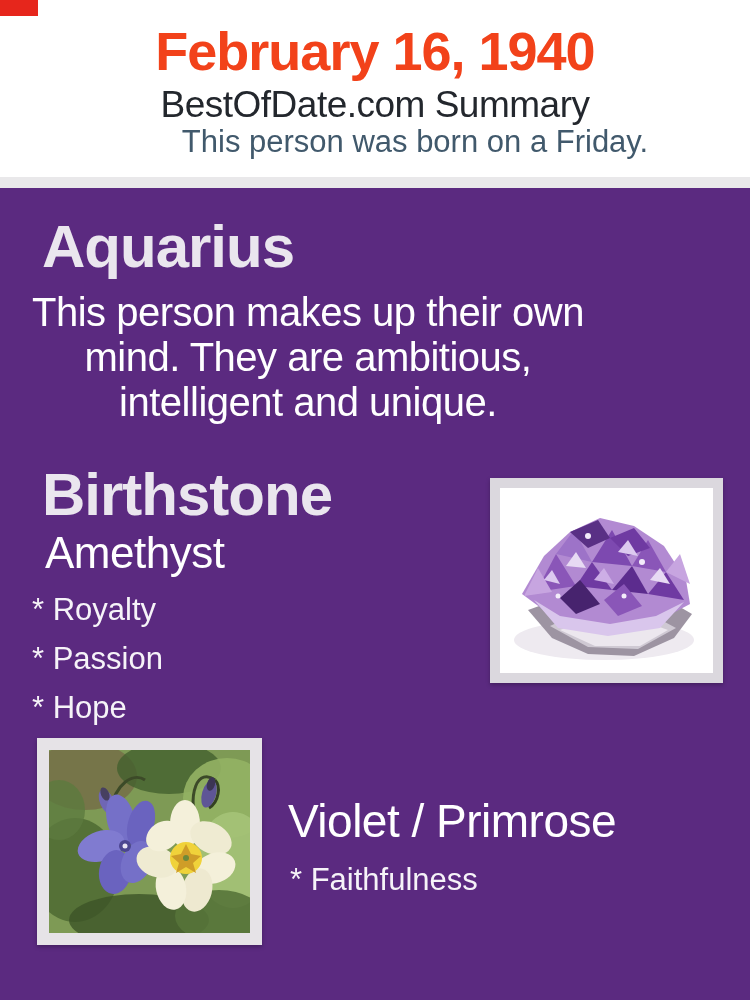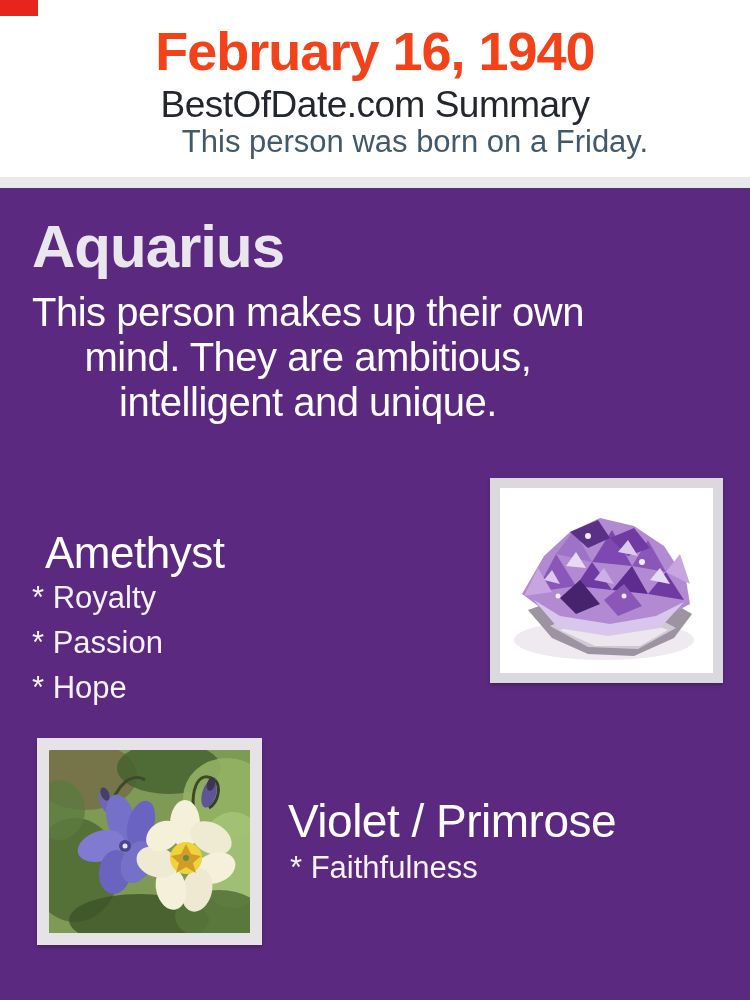--- a/index.html
+++ b/index.html
@@ -14,29 +14,29 @@
   
   #corner-mark{left:0;top:0;width:38px;height:16px;background:#e6261c;}
   #date-title{top:20px;font-size:54px;font-weight:bold;color:#f2421a;letter-spacing:-1px;text-align:center;}
   #site-summary{top:84px;font-size:37px;font-weight:400;color:#23272d;letter-spacing:-0.5px;}
   #born-line{top:124px;font-size:31px;color:#41596c;padding-left:40px;}
   #gray-strip{left:0;top:177px;width:750px;height:11px;background:#e9e8ea;}
 
   
   #purple-panel{left:0;top:188px;width:750px;height:812px;background:#5b2a80;}
 
-  .h1{font-weight:bold;color:#eae6ee;letter-spacing:-1px;line-height:1.15;}
+  .h1{font-weight:bold;color:#eae6ee;letter-spacing:-1px;line-height:1.15;margin-left:10px;}
   #zodiac-name{left:32px;top:212px;font-size:60px;}
   #zodiac-desc{left:32px;top:290px;font-size:40px;line-height:45px;color:#ffffff;letter-spacing:-0.5px;text-align:center;}
 
   #birthstone-heading{left:32px;top:460px;font-size:60px;}
   #birthstone-name{left:32px;top:528px;font-size:44px;color:#ffffff;letter-spacing:-0.5px;margin-left:13px;}
   .trait-list{color:#f6f3f8;font-size:31px;}
   #birthstone-traits{left:32px;top:580px;}
-  .trait-line{height:37px;margin-bottom:8px;}
+  .trait-line{height:37px;margin-bottom:8px;margin-top:12px;}
 
   .photo-frame{background:#ffffff;box-shadow:0 2px 4px rgba(0,0,0,0.25);}
   #birthstone-figure{left:490px;top:478px;width:213px;height:185px;border:10px solid #dbd8de;}
   #flower-figure{left:37px;top:738px;width:201px;height:183px;border:12px solid #e6e3e7;}
   .photo-frame svg{display:block;width:100%;height:100%;}
 
   #flower-heading{left:288px;top:724px;font-size:60px;}
   #flower-name{left:288px;top:794px;font-size:46px;color:#ffffff;letter-spacing:-0.5px;}
   #flower-traits{left:290px;top:850px;}
 </style>
@@ -53,20 +53,21 @@
 
   <div id="purple-panel" class="abs"></div>
 
   <div id="zodiac-name" class="abs h1">Aquarius</div>
   <div id="zodiac-desc" class="abs">
     <div>This person makes up their own</div>
     <div>mind. They are ambitious,</div>
     <div>intelligent and unique.</div>
   </div>
 
+  <div id="birthstone-heading" class="abs h1">Birthstone</div>
   <div id="birthstone-name" class="abs">Amethyst</div>
   <div id="birthstone-traits" class="abs trait-list">
     <div class="trait-line">* Royalty</div>
     <div class="trait-line">* Passion</div>
     <div class="trait-line">* Hope</div>
   </div>
 
   <div id="birthstone-figure" class="abs photo-frame">
     <svg viewBox="0 0 213 185">
       <rect width="213" height="185" fill="#ffffff"></rect>

